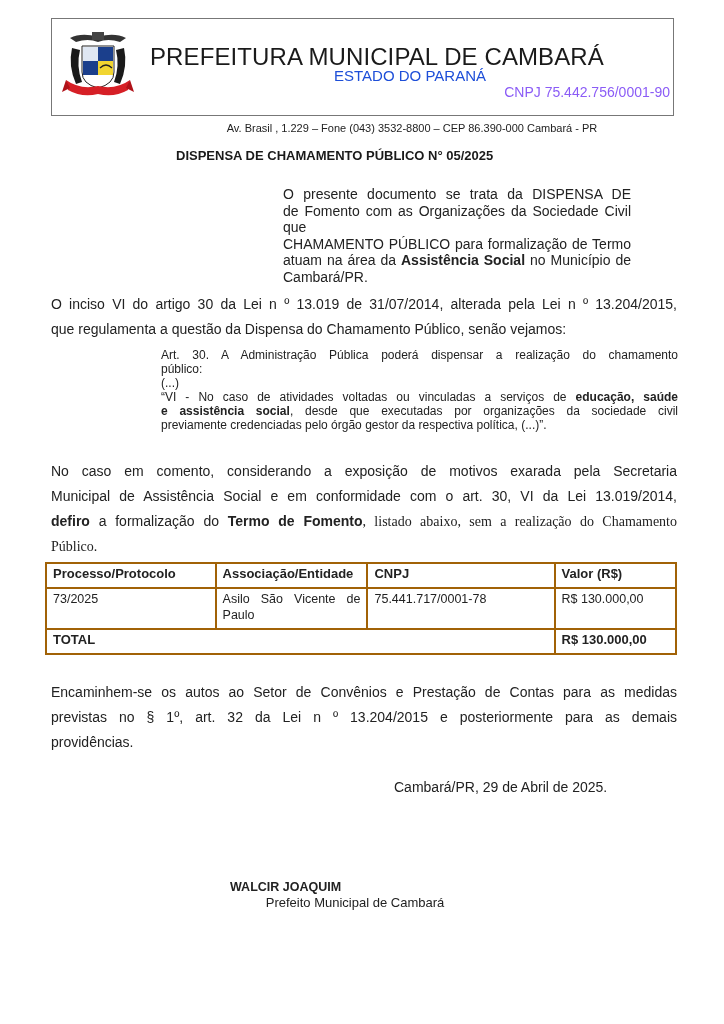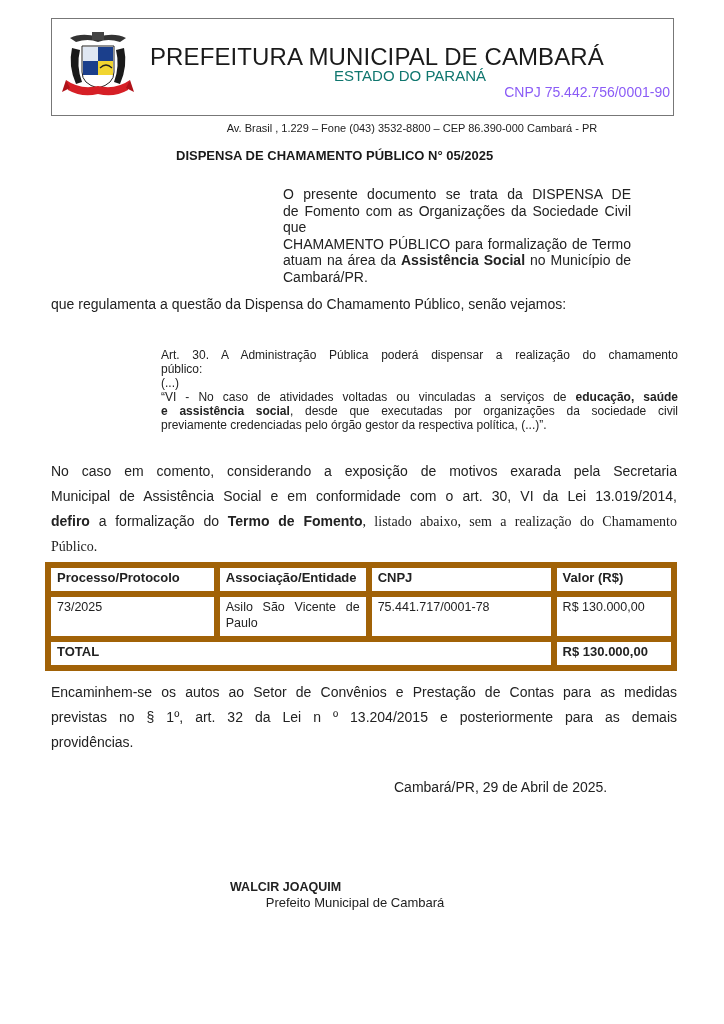--- a/index.html
+++ b/index.html
@@ -3,41 +3,41 @@
 <meta charset="utf-8">
 <style>
   html, body { margin: 0; padding: 0; background: #ffffff; }
   body { width: 724px; height: 1024px; position: relative; overflow: hidden; color: #222; font-family: "Liberation Sans", sans-serif; }
   .abs { position: absolute; }
 
   
   .header-box { left: 51px; top: 18px; width: 623px; height: 98px; border: 1px solid #777; box-sizing: border-box; }
   .crest { left: 62px; top: 28px; width: 72px; height: 72px; }
   .h-title { left: 150px; width: 520px; top: 43px; font-weight: normal; font-size: 24px; color: #1a1a1a; letter-spacing: 0.1px; }
-  .h-state { left: 150px; width: 520px; top: 67px; text-align: center; font-size: 15px; color: #0f766e; }
+  .h-state { left: 150px; width: 520px; top: 67px; text-align: center; font-size: 15px; color: #1d4ed8; }
   .h-cnpj { left: 150px; width: 520px; top: 84px; text-align: right; font-size: 14px; color: #8b5cf6; }
   .h-addr { left: 150px; width: 524px; top: 101px; text-align: center; font-size: 11px; color: #222; margin-top: 21px; }
 
   .doc-title { left: 176px; top: 148px; font-weight: bold; font-size: 13px; color: #1a1a1a; }
 
   .summary { left: 283px; top: 186px; width: 348px; font-size: 14px; line-height: 16.5px; text-align: justify; text-align-last: left; }
   .summary .jl { text-align: justify; text-align-last: justify; display: block; }
 
   .para { left: 51px; width: 626px; font-size: 14px; line-height: 25px; text-align: justify; }
   .para .jl { display: block; text-align: justify; text-align-last: justify; }
   .p1 { top: 292px; }
   .quote { left: 161px; top: 348px; width: 517px; font-size: 12px; line-height: 14px; text-align: justify; }
   .quote .jl { display: block; text-align: justify; text-align-last: justify; }
   .p2 { top: 459px; }
   .serif { font-family: "Liberation Serif", serif; font-size: 14px; }
   .p3 { top: 680px; }
 
   
   .tbl { left: 45px; top: 562px; width: 632px; border-collapse: collapse; font-size: 13px; }
-  .tbl td, .tbl th { border: 6px solid #a16207; padding: 2px 6px; vertical-align: top; }
+  .tbl td, .tbl th { border: 2px solid #a16207; padding: 2px 6px; vertical-align: top; }
   .tbl th { font-weight: bold; height: 19px; }
   .tbl th.c0 { text-align: left; }
   .tbl th.c1 { text-align: left; }
   .tbl th.c2, .tbl th.c3 { text-align: left; }
   .tbl td { font-size: 12.5px; line-height: 16px; }
   .tbl .row-data td { height: 35px; }
   .tbl .row-total td { font-weight: bold; height: 19px; font-size: 13px; }
   .tbl .just { text-align: justify; text-align-last: justify; display: block; }
 
   .date { left: 394px; top: 779px; font-size: 14px; }
@@ -80,20 +80,21 @@
 
 <div class="abs summary">
   <span class="jl">O presente documento se trata da DISPENSA DE</span>
   <span class="jl">de Fomento com as Organizações da Sociedade Civil que</span>
   <span class="jl">CHAMAMENTO PÚBLICO para formalização de Termo</span>
   <span class="jl"><span>atuam na área da </span><b>Assistência Social</b><span> no Município de</span></span>
   <span style="display:block">Cambará/PR.</span>
 </div>
 
 <div class="abs para p1">
+  <span class="jl">O inciso VI do artigo 30 da Lei n º 13.019 de 31/07/2014, alterada pela Lei n º 13.204/2015,</span>
   <span style="display:block">que regulamenta a questão da Dispensa do Chamamento Público, senão vejamos:</span>
 </div>
 
 <div class="abs quote">
   <span class="jl">Art. 30. A Administração Pública poderá dispensar a realização do chamamento</span>
   <span style="display:block">público:</span>
   <span style="display:block">(...)</span>
   <span class="jl"><span>“VI - No caso de atividades voltadas ou vinculadas a serviços de </span><b>educação, saúde</b></span>
   <span class="jl"><b>e assistência social</b><span>, desde que executadas por organizações da sociedade civil</span></span>
   <span style="display:block">previamente credenciadas pelo órgão gestor da respectiva política, (...)”.</span>

